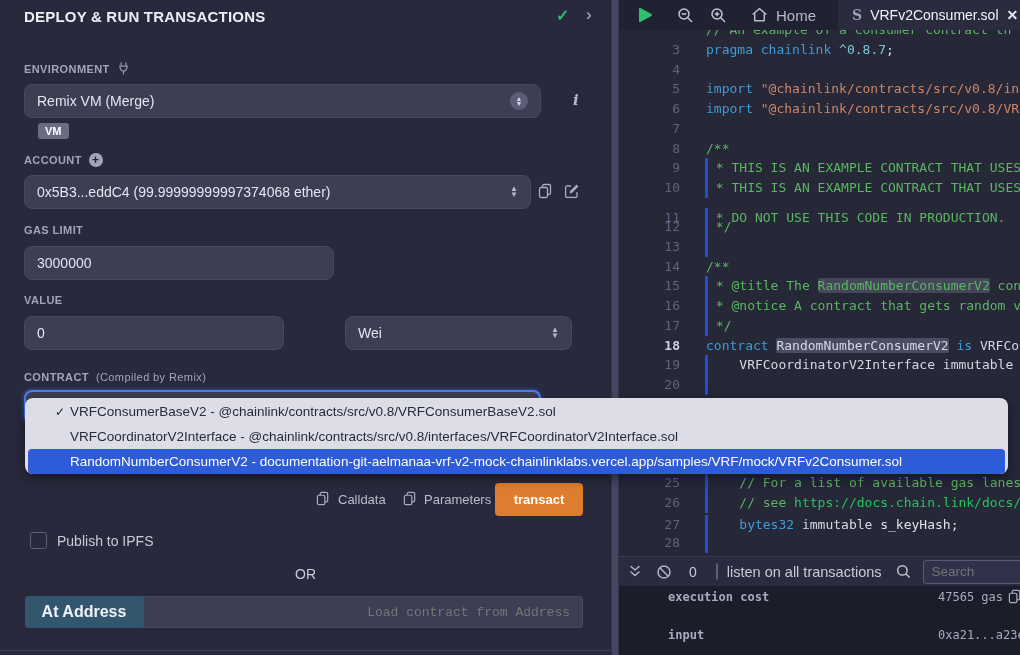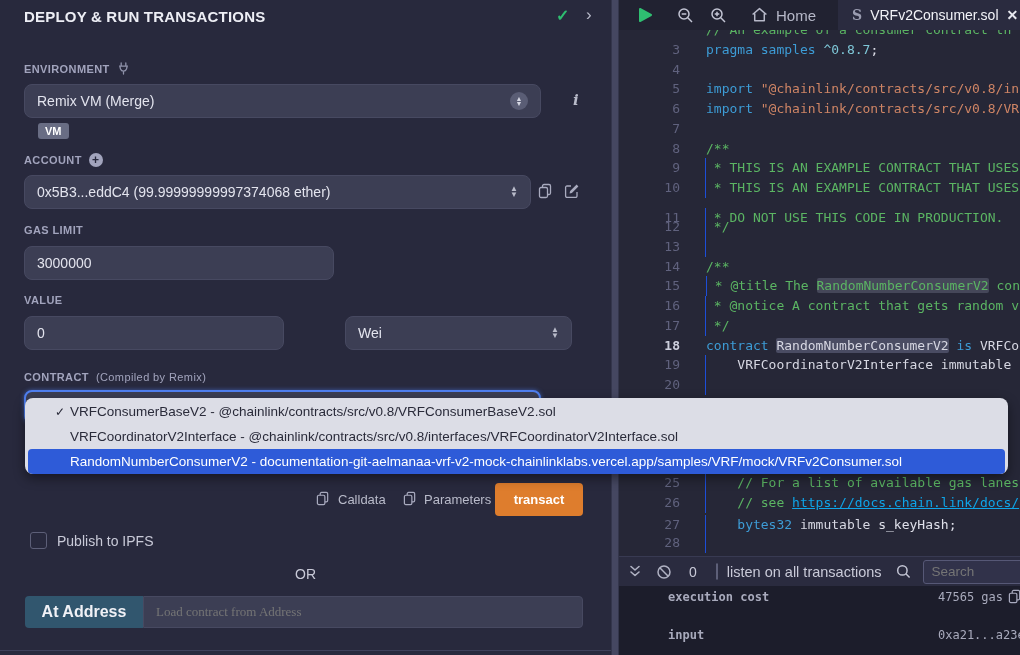--- a/index.html
+++ b/index.html
@@ -34,21 +34,21 @@
   .checkbox { position:absolute; width:17px; height:17px; border:1.5px solid #5d5f78;
     border-radius:3px; background:transparent; }
   .plain-label { position:absolute; font-size:14px; color:#c9cad8; }
   .or-label { position:absolute; left:0; width:611px; text-align:center; top:566px;
     font-size:14px; color:#c9cad8; }
   .ataddr-btn { position:absolute; left:25px; top:596px; width:118px; height:32px;
     background:#31566e; border:none; border-radius:4px 0 0 4px; color:#f0f1f6;
     font-size:16px; font-weight:bold; font-family:"Liberation Sans",sans-serif; }
   .ataddr-input { position:absolute; left:143px; top:596px; width:440px; height:32px;
     background:#3c3e54; border:1px solid #474961; border-radius:0 4px 4px 0; color:#8a8ca2;
-    font-size:13px; padding:0 12px; font-family:Liberation Serif, serif; }
+    font-size:13px; padding:0 12px; font-family:Liberation Mono, monospace;text-align:right; }
   .bottom-divider { position:absolute; left:0; top:650px; width:611px; height:1px; background:#3e405a; }
 
   
   #contract-select { left:24px; top:390px; width:517px; height:34px;
     border:2px solid #4f7ff0; box-shadow:0 0 4px rgba(79,127,240,.6); z-index:5; }
 
   
   #contract-dropdown { position:absolute; left:25px; top:398px; width:983px; height:76px;
     background:#dcdde6; border-radius:0 0 8px 8px; border-radius:8px;
     box-shadow:0 4px 12px rgba(0,0,0,.45); z-index:60; padding:0; overflow:hidden; }
@@ -64,26 +64,26 @@
     background:#454761; border-left:1px solid #34364c; border-right:1px solid #34364c; }
 
   
   #editor { position:absolute; left:619px; top:0; width:401px; height:655px; background:#262737; }
   #code-area { position:absolute; left:0; top:30px; width:401px; height:526px; overflow:hidden; }
   .code-line { position:absolute; left:0; width:100%; height:20px; display:flex;
     font-family:"DejaVu Sans Mono", monospace; font-size:13px; line-height:20px; }
   .line-num { width:61px; text-align:right; color:#60627e; flex:none; }
   .code-line.active .line-num { color:#ced0de; font-weight:bold; }
   .line-code { margin-left:26px; white-space:pre; flex:none; }
-  .line-code.guide { border-left:1px solid #1d4ed8; margin-left:25px; }
+  .line-code.guide { border-left:3px solid #1d4ed8; margin-left:25px; }
   .tk-k { color:#3d9cd6; } .tk-c { color:#5bb563; } .tk-s { color:#cf8565; }
   .tk-i { color:#d6d7e2; } .tk-t { color:#dfe0ea; } .tk-v { color:#7fc8d8; }
   .tk-hl { color:#d6d7e2; background:#4a4c63; border-radius:2px; }
   .tk-chl { color:#5bb563; background:#454759; border-radius:2px; }
-  .tk-cu { color:#0ea5e9; text-decoration:underline; }
+  .tk-cu { color:#22c55e; }
 
   
   #tabbar { position:absolute; left:0; top:0; width:401px; height:30px; background:#212231;
     display:flex; align-items:center; z-index:10; }
   .tb-icon { margin-left:16px; display:flex; align-items:center; }
   #home-tab { display:flex; align-items:center; gap:8px; margin-left:24px; color:#b6b8c8;
     font-size:15px; }
   #active-tab { position:absolute; left:219px; top:0; height:30px; right:0; background:#2a2b3f;
     display:flex; align-items:center; gap:8px; padding-left:14px; color:#f2f3f8; font-size:14px; }
   .sol-icon { color:#9a9cb0; font-weight:bold; font-size:14px; font-family:"DejaVu Serif",serif; }
@@ -213,21 +213,21 @@
   <div id="v-divider"></div>
 
   <div id="editor">
     <div id="code-area">
         <div class="code-line" style="top: -9.7px;">
           <span class="line-num"></span>
           <span class="line-code"><span class="tk-c">// An example of a consumer contract th</span></span>
         </div>
         <div class="code-line" style="top: 10px;">
           <span class="line-num">3</span>
-          <span class="line-code"><span class="tk-k">pragma</span><span class="tk-t"> </span><span class="tk-k">samples</span><span class="tk-t"> </span><span class="tk-v">^0.8.7</span><span class="tk-t">;</span></span>
+          <span class="line-code"><span class="tk-k">pragma</span><span class="tk-t"> </span><span class="tk-k">chainlink</span><span class="tk-t"> </span><span class="tk-v">^0.8.7</span><span class="tk-t">;</span></span>
         </div>
         <div class="code-line" style="top: 29.7px;">
           <span class="line-num">4</span>
           <span class="line-code"></span>
         </div>
         <div class="code-line" style="top: 49.4px;">
           <span class="line-num">5</span>
           <span class="line-code"><span class="tk-k">import</span><span class="tk-t"> </span><span class="tk-s">"@chainlink/contracts/src/v0.8/in</span></span>
         </div>
         <div class="code-line" style="top: 69.1px;">

